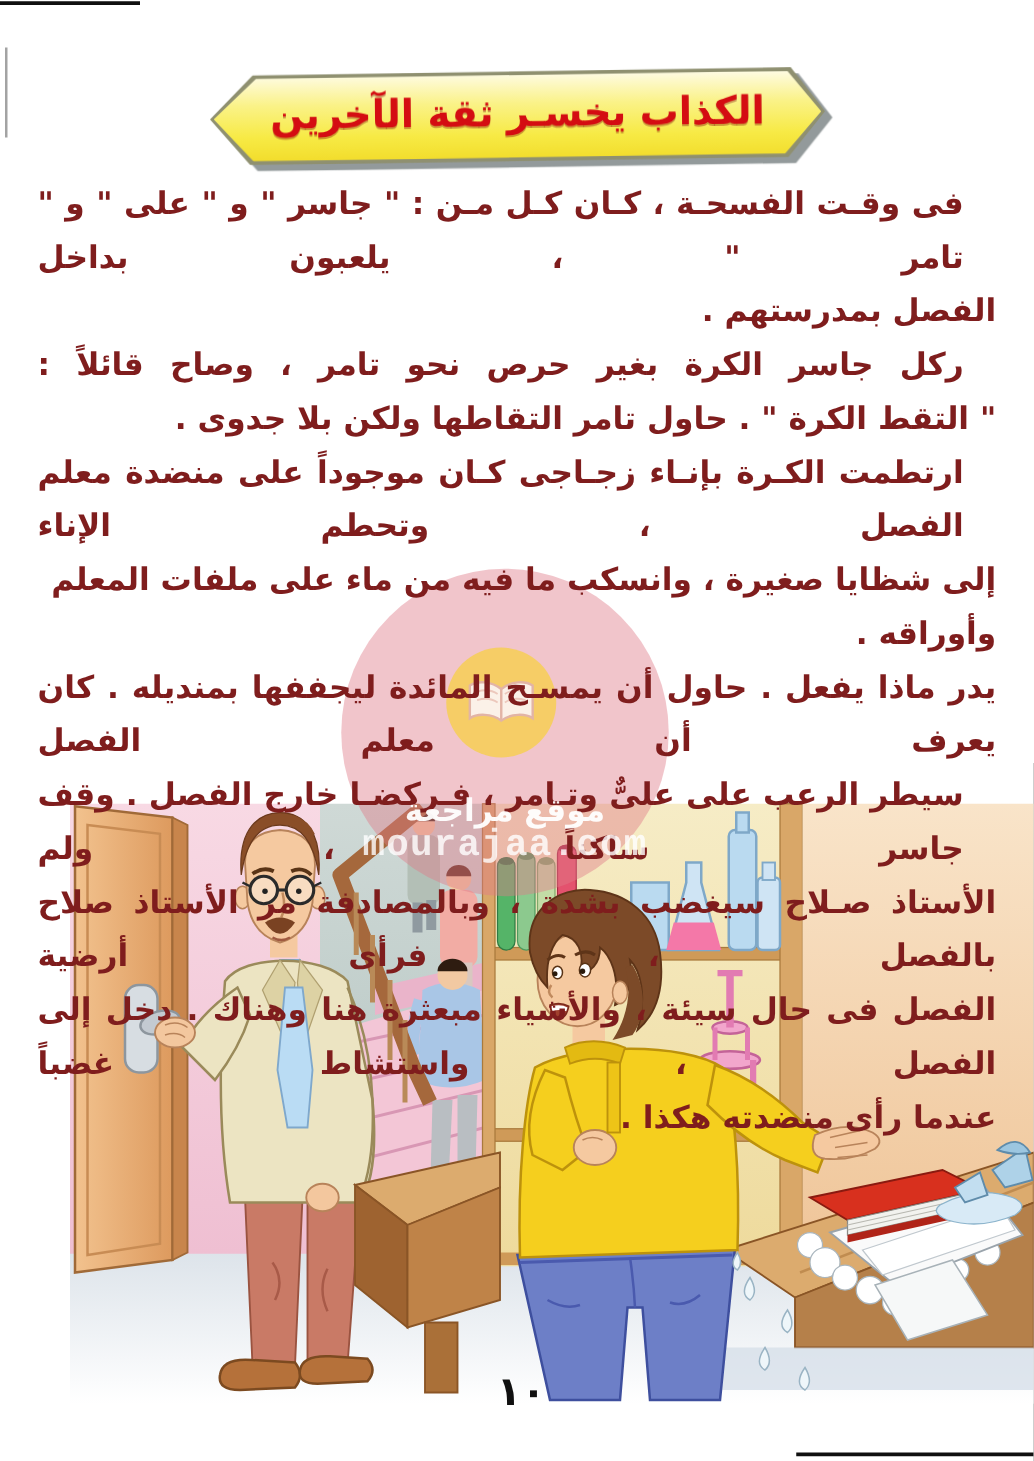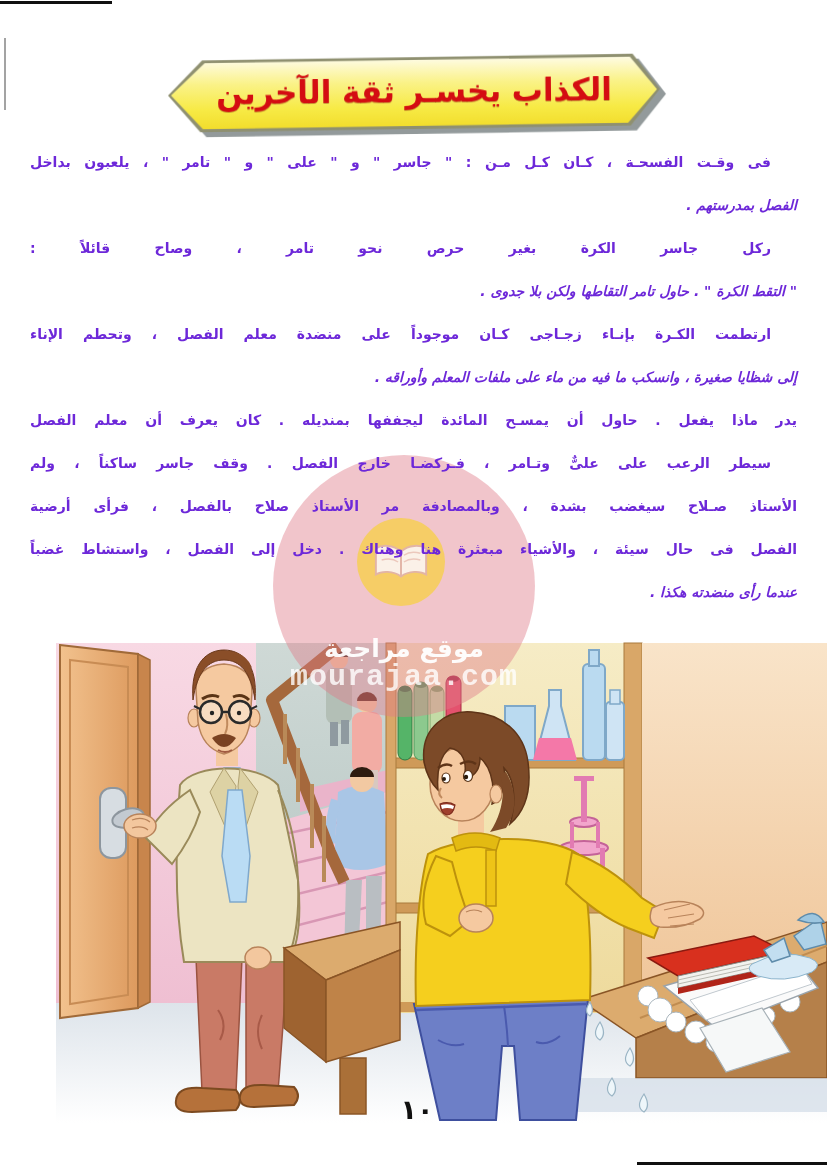--- a/index.html
+++ b/index.html
@@ -23,42 +23,42 @@
     clip-path:polygon(0 50%, 7% 3%, 94.5% 0, 100% 48%, 94% 97%, 6.5% 100%); }
   .banner-fill { position:absolute; inset:3px;
     background:linear-gradient(180deg,#fefbe2 0%, #faf287 35%, #f7ea45 72%, #f2dd2c 100%);
     clip-path:polygon(0 50%, 7% 3%, 94.5% 0, 100% 48%, 94% 97%, 6.5% 100%);
     display:flex; align-items:center; justify-content:center; }
   .banner-fill h1 { margin:0 0 4px 0; font-size:31px; font-weight:bold; color:#d40d12;
     letter-spacing:.5px; text-shadow:0 1px 0 rgba(120,0,0,.35); }
 
   
   .body-text { position:absolute; left:30px; right:30px; top:141px; z-index:3; }
-  .line { font-weight:bold; font-size:14px; line-height:43px; color:#6d28d9; }
+  .line { font-weight:bold; font-size:25px; line-height:43px; color:#7f1d1d; }
   .fill { text-align:justify; text-align-last:justify; }
-  .end  { text-align:right;font-style:italic; }
+  .end  { text-align:right; }
   .indent { padding-right:26px; }
 
   
   .wm-circle { position:absolute; left:273px; top:455px; width:262px; height:262px;
     border-radius:50%; background:rgba(222,122,136,.44); z-index:2; }
   .wm-badge { position:absolute; left:357px; top:518px; width:88px; height:88px;
     border-radius:50%; background:rgba(246,206,96,.95); z-index:2;
     display:flex; align-items:center; justify-content:center; }
   .wm-labels { position:absolute; left:273px; top:612px; width:262px; z-index:5;
     text-align:center; line-height:1.05;margin-top:24px; }
   .wm-ar { font-size:25px; font-weight:bold; color:rgba(255,255,255,.95); }
   .wm-en { font-size:30px; font-weight:bold; letter-spacing:1px; color:rgba(255,255,255,.8); direction:ltr;font-family:Liberation Mono, monospace; }
 
   
   .illu { position:absolute; left:0; top:0; z-index:1; }
 
   
   .page-num { position:absolute; left:382px; top:1094px; width:70px; text-align:center;
-    font-size:27px; font-weight:bold; color:#101010; z-index:4; }
+    font-size:32px; font-weight:bold; color:#101010; z-index:4; }
 </style>
 </head>
 <body>
 
 <div class="sheet">
 
   <div class="mark-top"></div>
   <div class="mark-bottom"></div>
   <div class="mark-left"></div>
 

